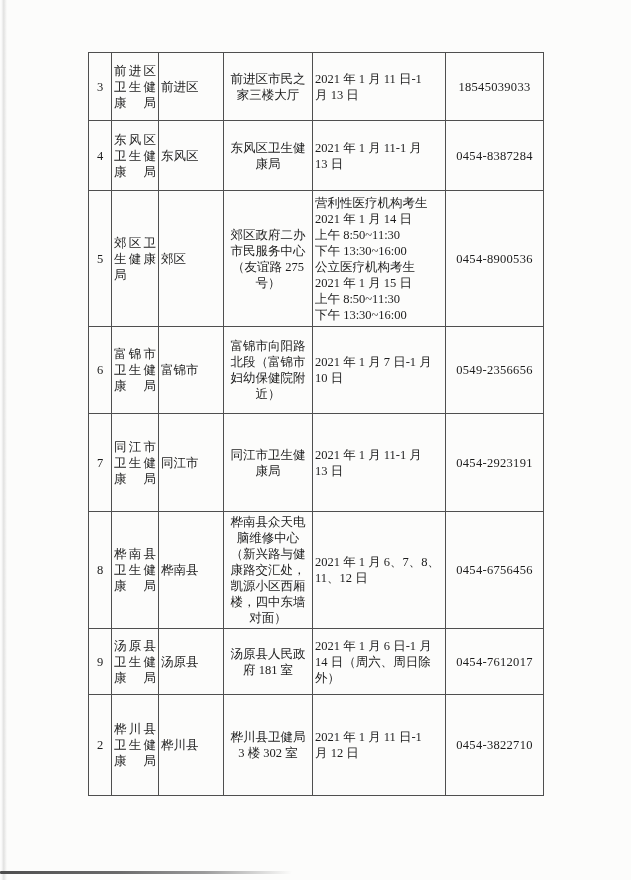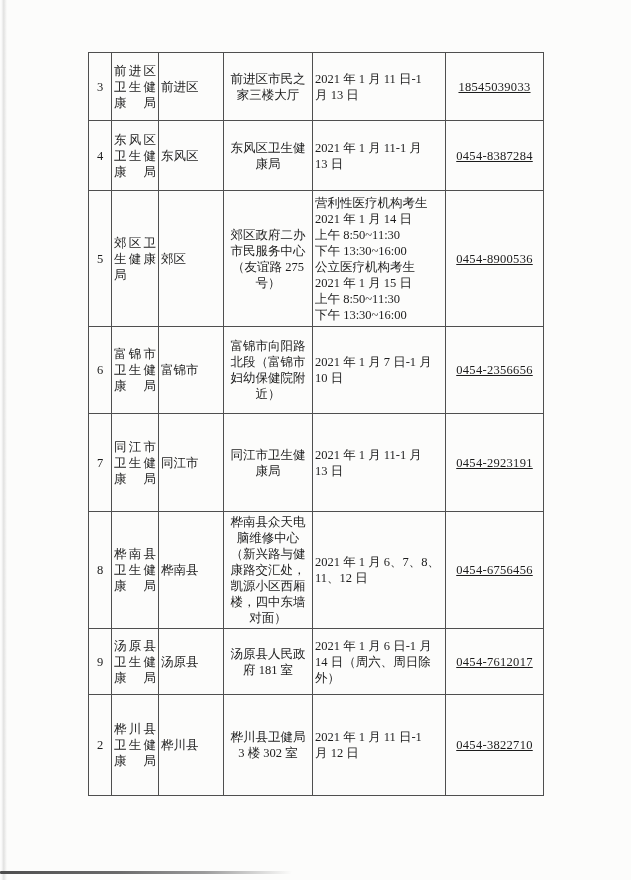--- a/index.html
+++ b/index.html
@@ -71,21 +71,20 @@
     white-space: pre-line;
     padding: 1px 4px 1px 5px;
   }
   td.c-date {
     white-space: pre-line;
     padding: 1px 2px;
   }
   td.c-phone {
     text-align: center;
     letter-spacing: 0.3px;
-    text-decoration: underline;
   }
 </style>
 </head>
 <body>
 
 <div class="page">
 
   <div class="edge-shadow-left"></div>
   <div class="bottom-scan-line"></div>
 
@@ -140,21 +139,21 @@
       <tr style="height:87px">
         <td class="c-no">6</td>
         <td class="c-org">富锦市卫生健康局</td>
         <td class="c-district">富锦市</td>
         <td class="c-address">富锦市向阳路
 北段（富锦市
 妇幼保健院附
 近）</td>
         <td class="c-date">2021 年 1 月 7 日-1 月
 10 日</td>
-        <td class="c-phone">0454-2356656</td>
+        <td class="c-phone">0549-2356656</td>
       </tr>
       <tr style="height:98px">
         <td class="c-no">7</td>
         <td class="c-org">同江市卫生健康局</td>
         <td class="c-district">同江市</td>
         <td class="c-address">同江市卫生健
 康局</td>
         <td class="c-date">2021 年 1 月 11-1 月
 13 日</td>
         <td class="c-phone">0454-2923191</td>

